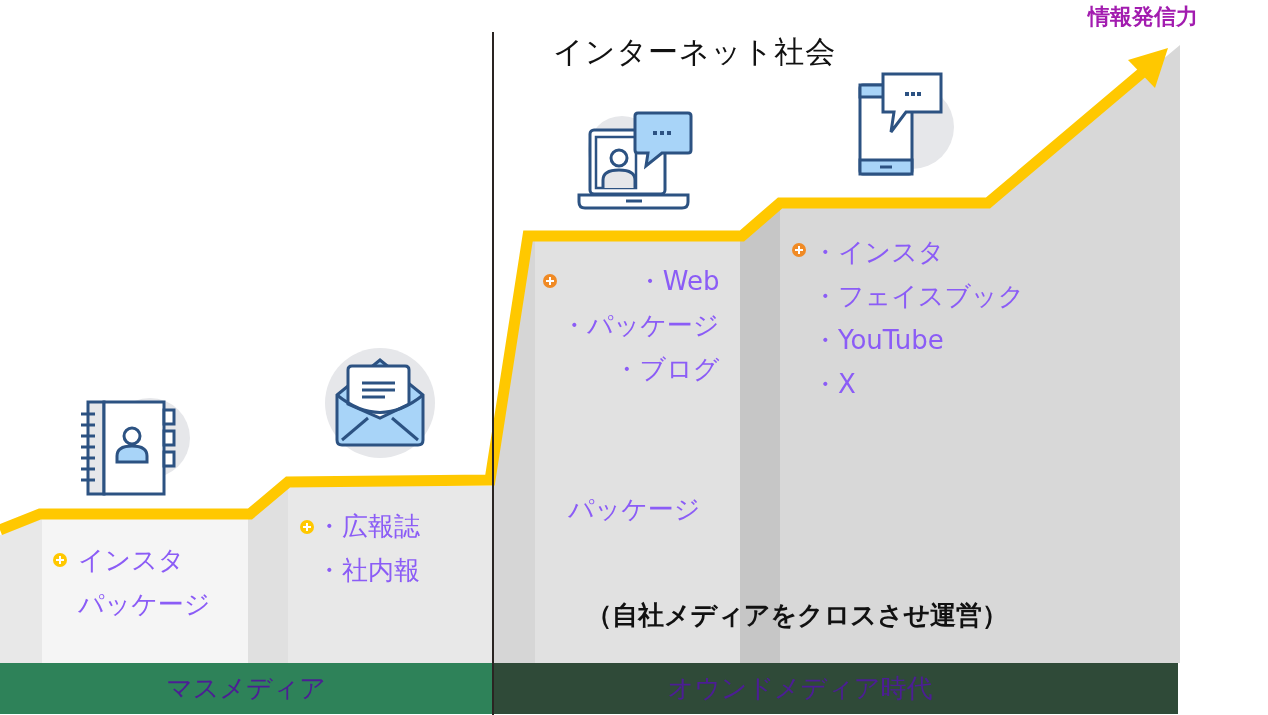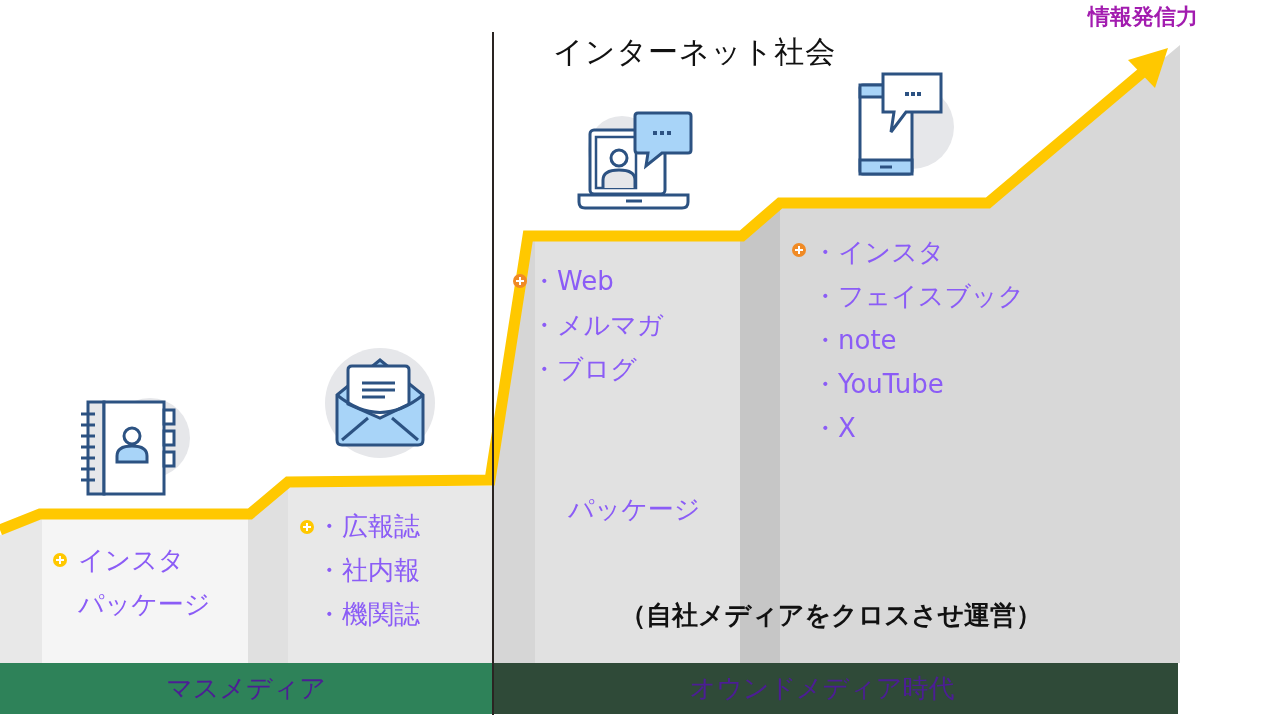--- a/index.html
+++ b/index.html
@@ -116,38 +116,36 @@
 <div class="abs green-text" style="left:78px; top:538px;">
   <span class="plus" style="left:-25px; top:15px; background:#ffc800;"></span>
   <span class="item">インスタ</span>
   <span class="item">パッケージ</span>
 </div>
 
 <div class="abs green-text" style="left:316px; top:505px;font-family:Liberation Serif, serif;">
   <span class="plus" style="left:-16px; top:15px; background:#ffc800;"></span>
   <span class="item">・広報誌</span>
   <span class="item">・社内報</span>
-  <span class="item">・機関誌</span>
 </div>
 
-<div class="abs green-text" style="left:531px; top:259px;">
+<div class="abs green-text" style="left:561px; top:259px;text-align:right;">
   <span class="plus" style="left:-18px; top:15px; background:#f08a24;"></span>
   <span class="item">・Web</span>
-  <span class="item">・メルマガ</span>
+  <span class="item">・パッケージ</span>
   <span class="item">・ブログ</span>
 </div>
 <div class="abs green-text" style="left:568px; top:490px; line-height:38px;">
   <span class="item">パッケージ</span>
 </div>
 
 <div class="abs green-text" style="left:812px; top:230px;">
   <span class="plus" style="left:-20px; top:13px; background:#f08a24;"></span>
   <span class="item">・インスタ</span>
   <span class="item">・フェイスブック</span>
-  <span class="item">・note</span>
   <span class="item">・YouTube</span>
   <span class="item">・X</span>
 </div>
 
-<div class="abs bold-caption" style="left:620px; top:598px;">（自社メディアをクロスさせ運営）</div>
+<div class="abs bold-caption" style="left:586px; top:598px;">（自社メディアをクロスさせ運営）</div>
 
 <div class="abs bar-label" style="left:0; top:663px; width:492px;">マスメディア</div>
-<div class="abs bar-label" style="left:516px; top:663px; width:612px;">オウンドメディア時代</div>
+<div class="abs bar-label" style="left:494px; top:663px; width:612px;">オウンドメディア時代</div>
 
 </body></html>

